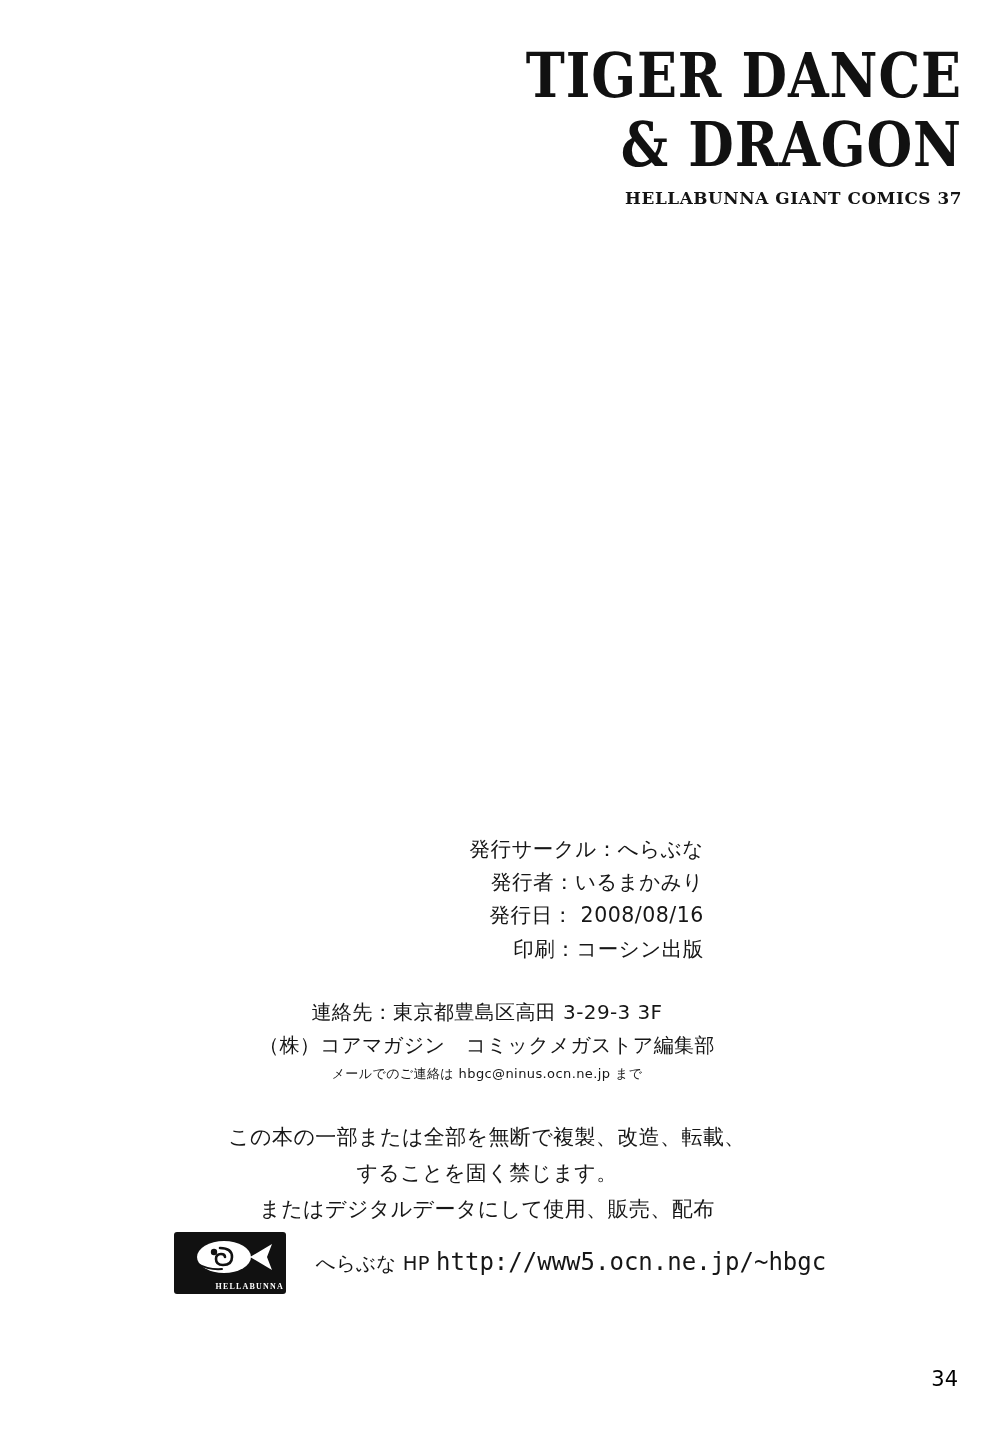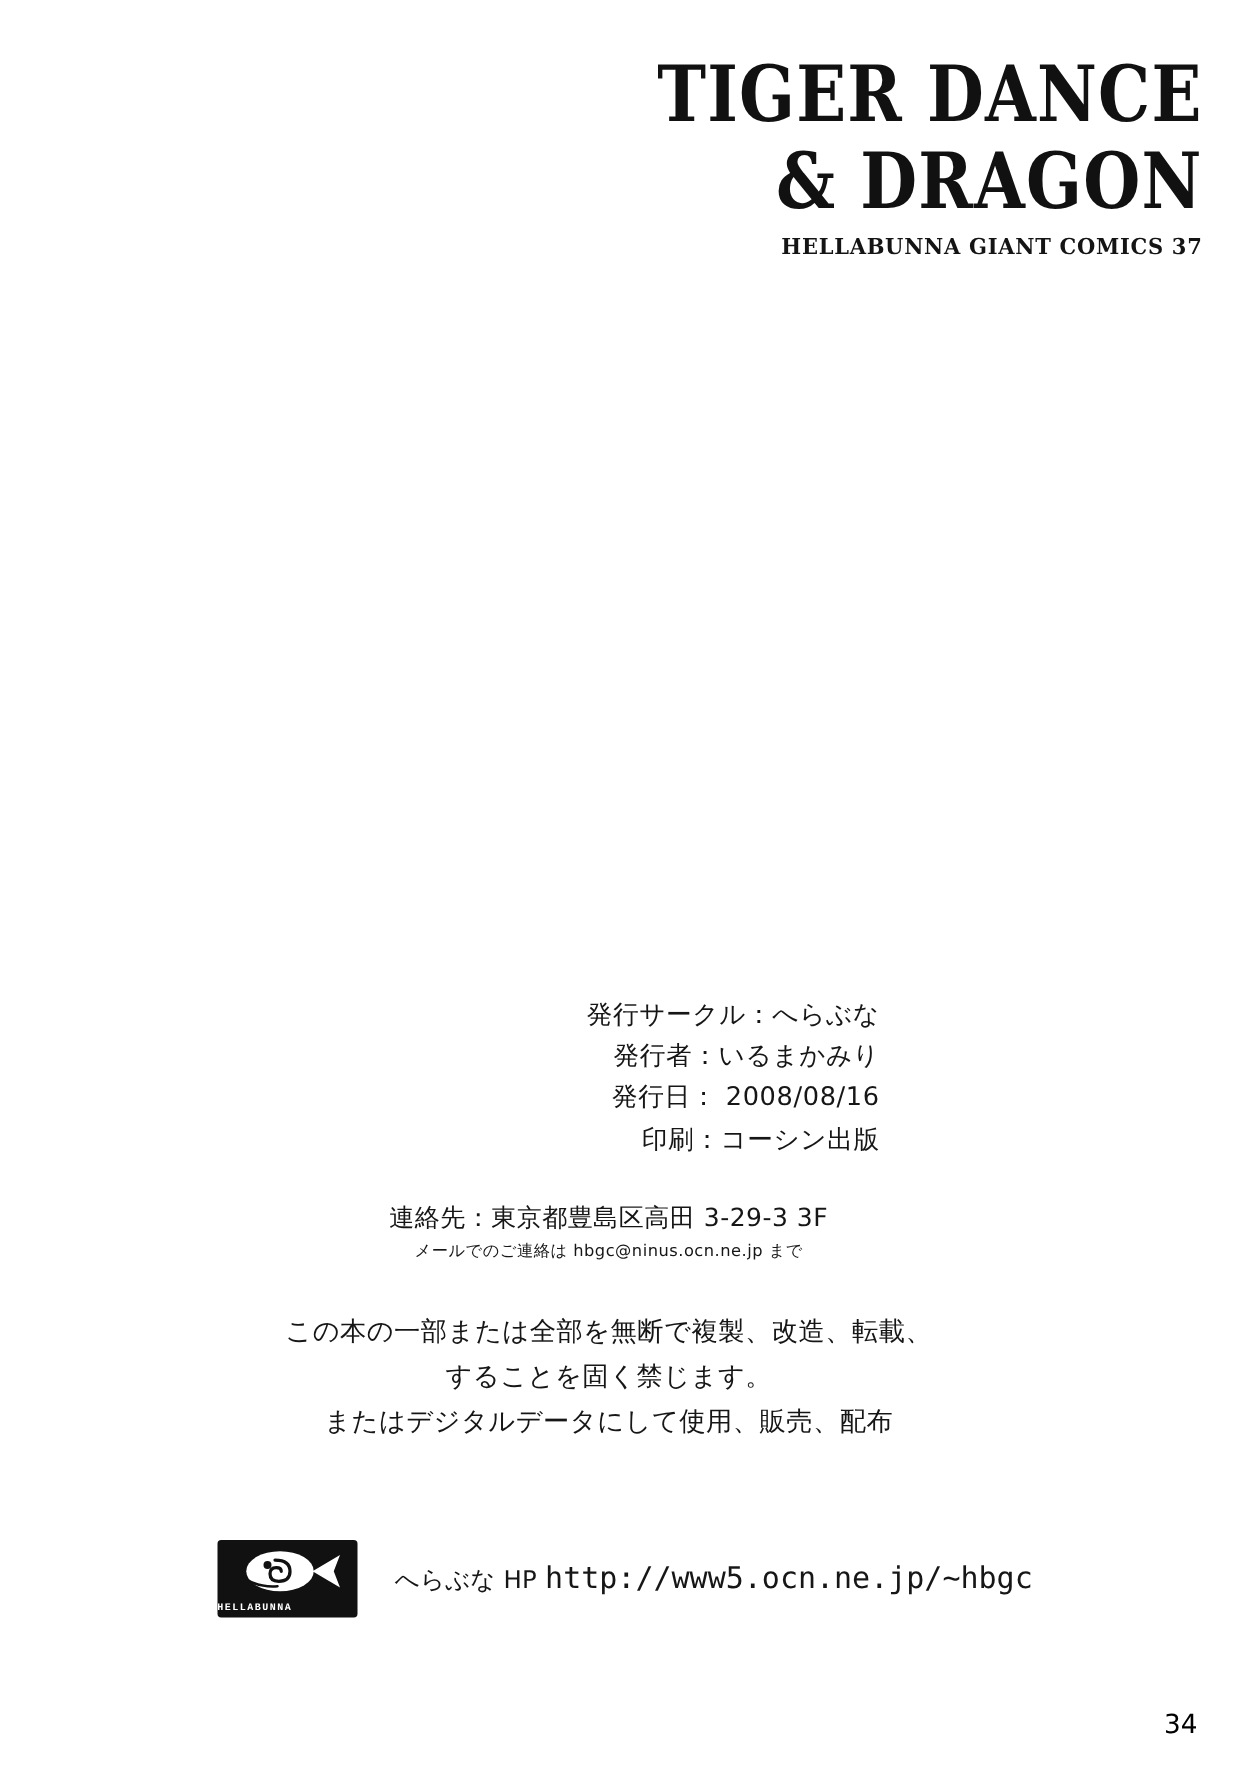--- a/index.html
+++ b/index.html
@@ -49,21 +49,21 @@
     color: #141414;
     text-align: right;
     transform: scaleX(0.96);
     transform-origin: right center;
     white-space: nowrap;
   }
 
   
   .colophon {
     position: absolute;
-    top: 795px;
+    top: 833px;
     left: 0;
     width: 974px;
     text-align: center;
   }
   .colophon-inner {
     display: inline-block;
     text-align: center;
   }
   .credits {
     text-align: right;
@@ -127,26 +127,27 @@
     left: 10px;
     top: 6px;
     width: 92px;
     height: 38px;
   }
   .logo .brand {
     position: absolute;
     bottom: 3px;
     left: 0;
     width: 100%;
-    text-align: left;
+    text-align: center;
     color: #ffffff;
-    font-family: Liberation Mono, monospace;
+    font-family: Liberation Serif, serif;
     font-weight: bold;
     font-size: 8px;
     letter-spacing: 1.2px;
+    padding-left: 20px;
   }
   .footer-lines {
     font-size: 19.5px;
     line-height: 1.72;
     letter-spacing: 0.2px;
     color: #161616;
     white-space: nowrap;
   }
   .mono {
     font-family: "DejaVu Sans Mono", monospace;
@@ -176,20 +177,21 @@
   <div class="colophon-inner">
     <div class="credits">
       <div>発行サークル：へらぶな</div>
       <div>発行者：いるまかみり</div>
       <div>発行日： 2008/08/16</div>
       <div>印刷：コーシン出版</div>
     </div>
 
     <div class="contact">
       <div>連絡先：東京都豊島区高田 3-29-3 3F</div>
+      <div>（株）コアマガジン　コミックメガストア編集部</div>
       <div class="small">メールでのご連絡は hbgc@ninus.ocn.ne.jp まで</div>
     </div>
 
     <div class="notice">
       <div>この本の一部または全部を無断で複製、改造、転載、</div>
       <div>することを固く禁じます。</div>
       <div>またはデジタルデータにして使用、販売、配布</div>
     </div>
   </div>
 </div>

